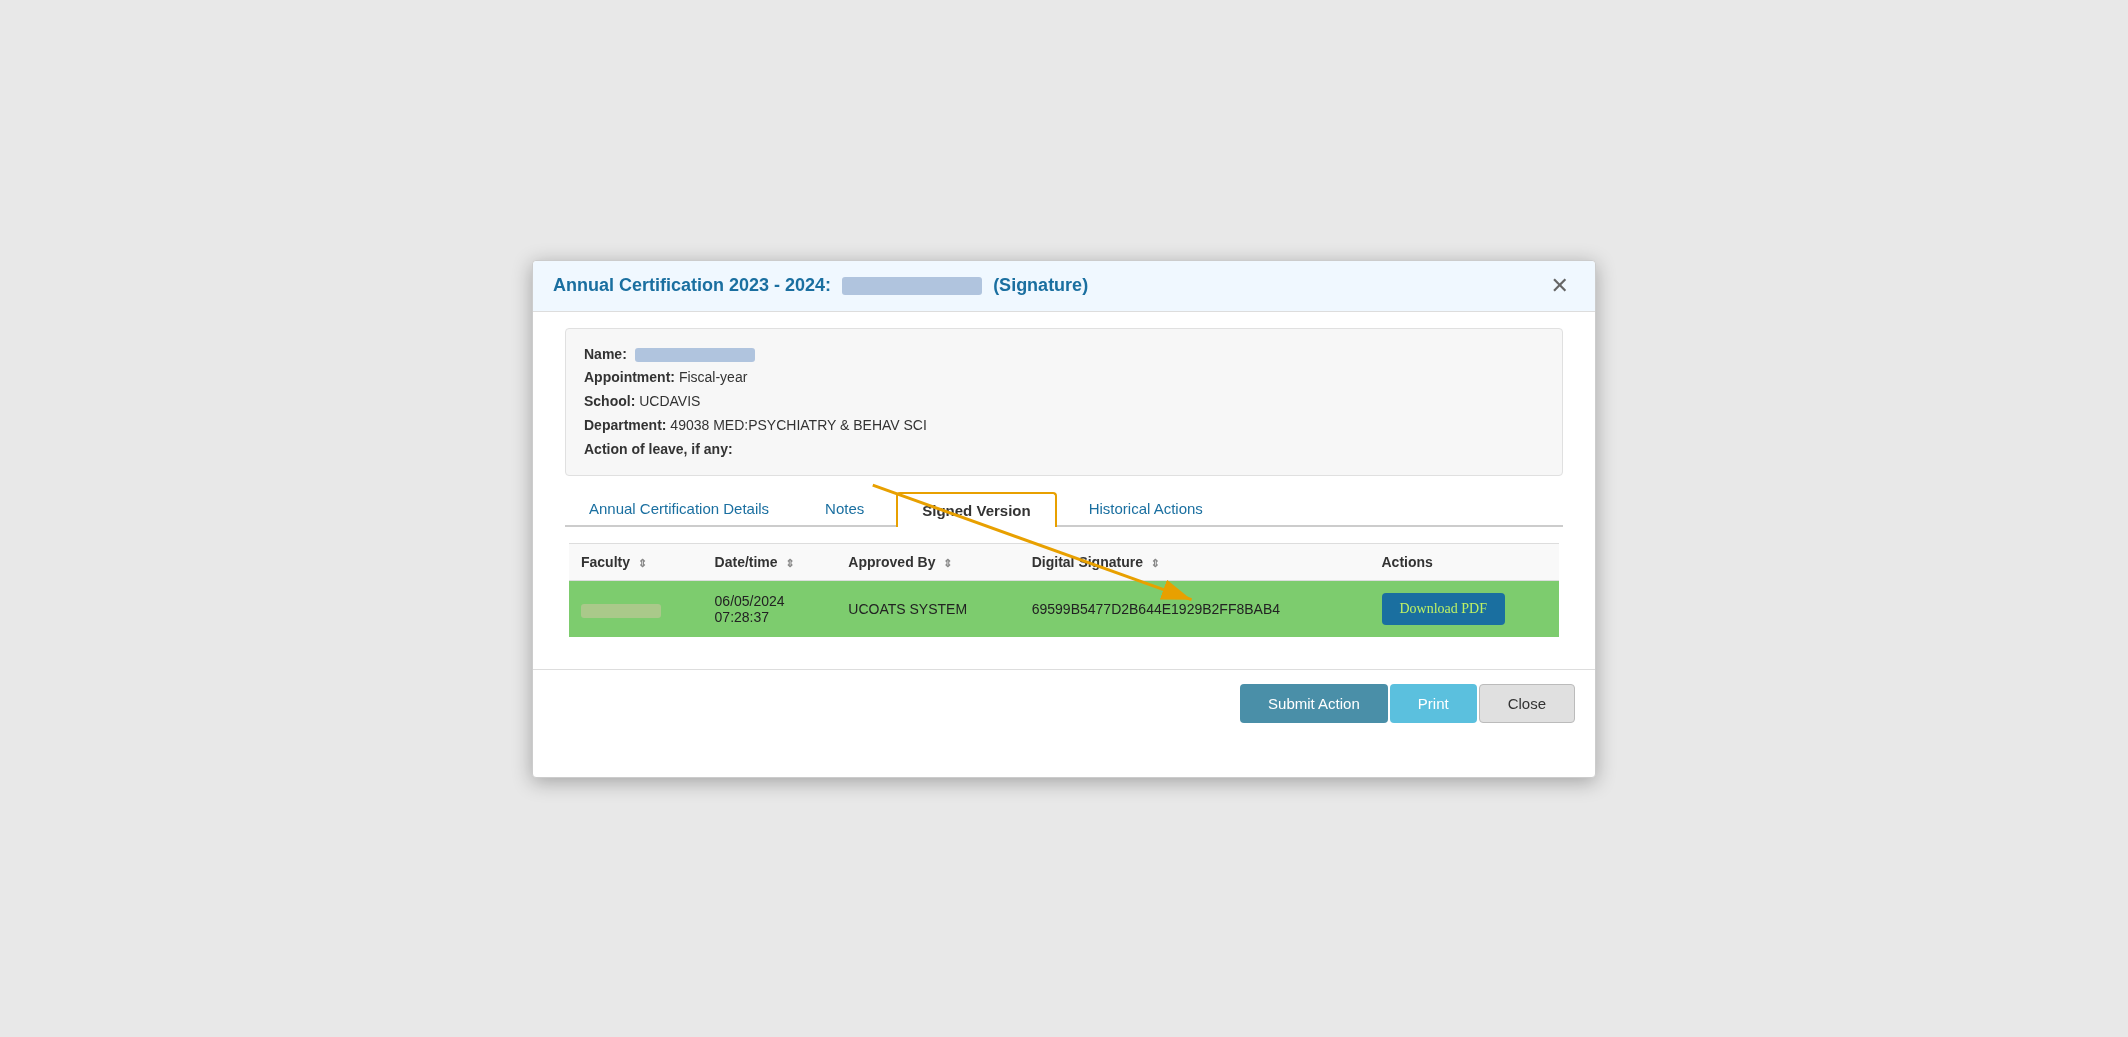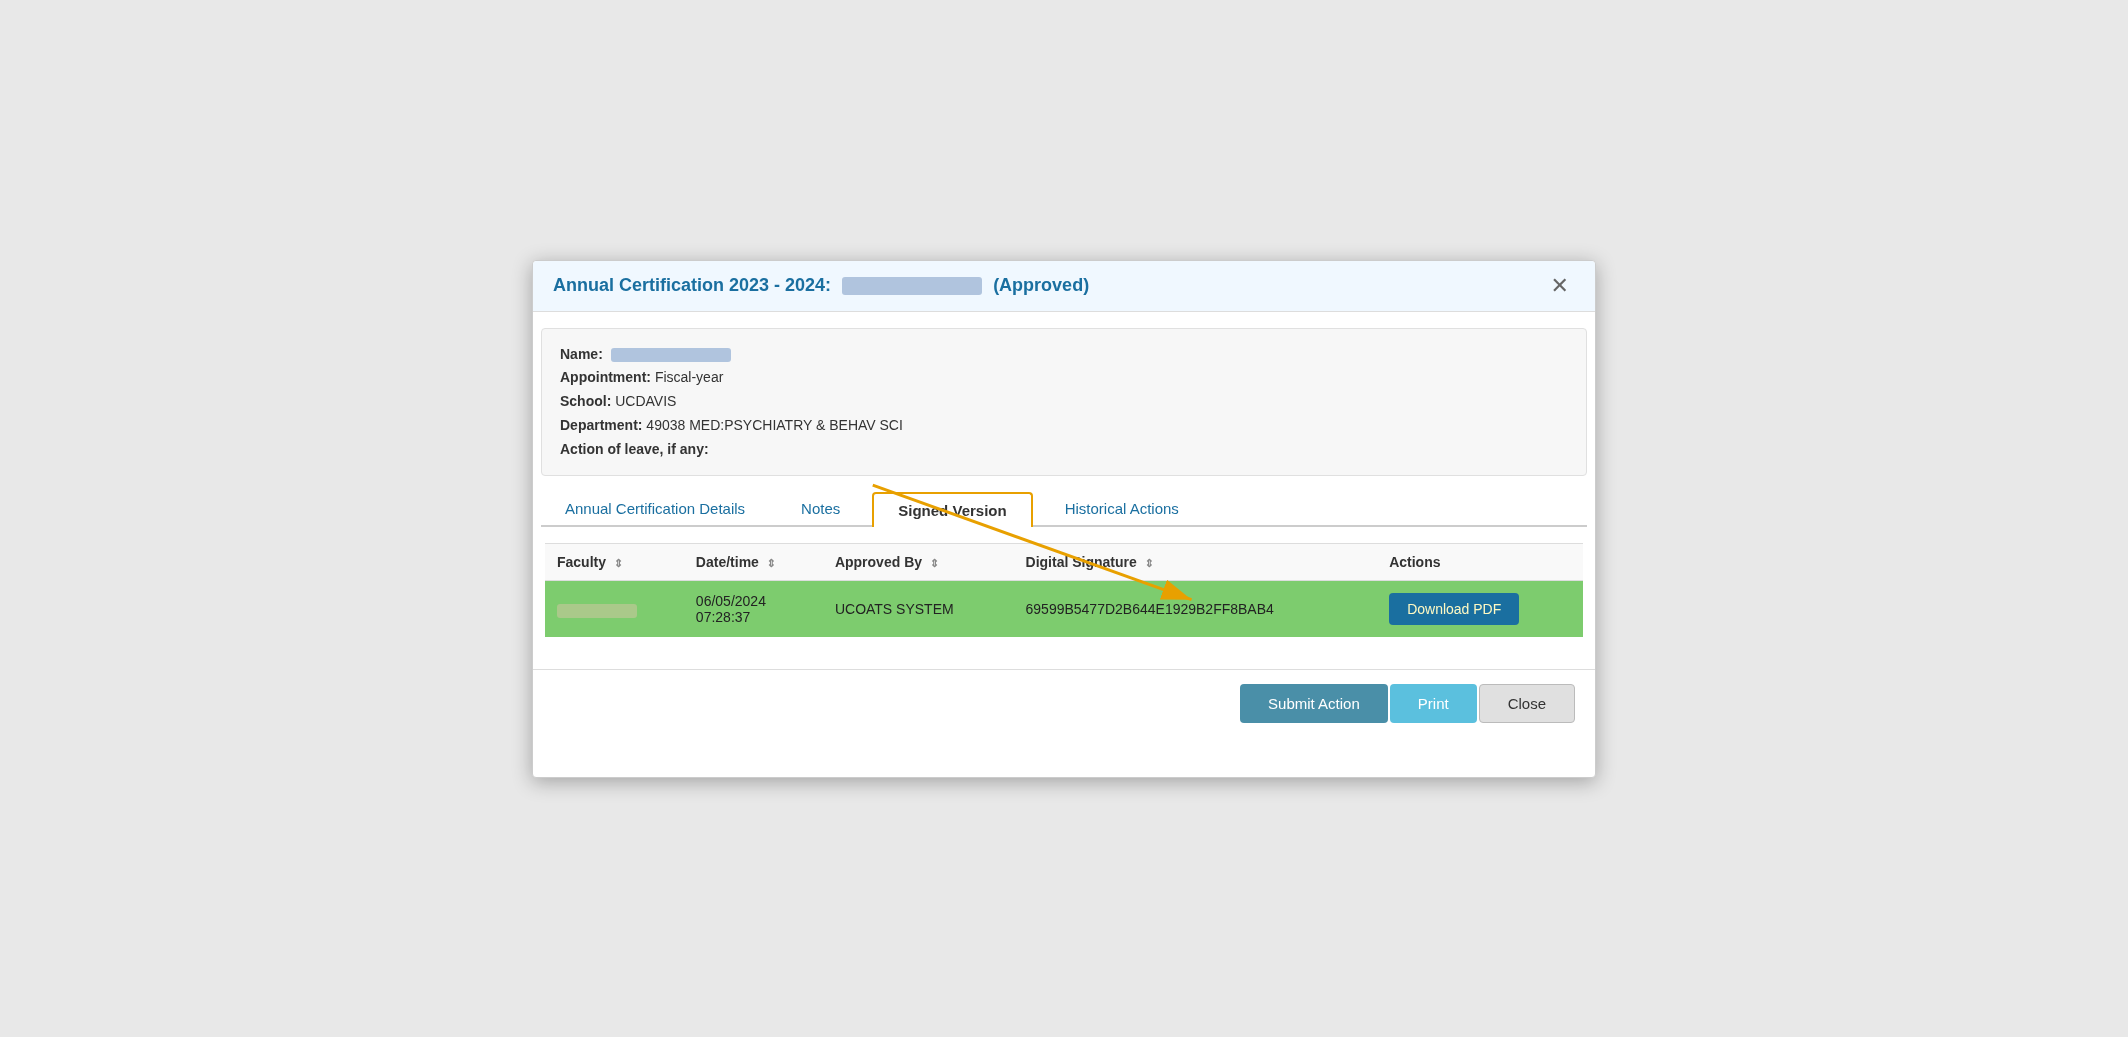--- a/index.html
+++ b/index.html
@@ -47,21 +47,21 @@
     .close-btn {
       font-size: 22px;
       color: #666;
       cursor: pointer;
       background: none;
       border: none;
       line-height: 1;
       padding: 2px 6px;
     }
     .modal-body {
-      padding: 16px 8px;
+      padding: 16px 32px;
     }
     .info-box {
       background: #f7f7f7;
       border: 1px solid #e0e0e0;
       border-radius: 4px;
       padding: 14px 18px;
       margin-bottom: 16px;
       font-size: 14px;
       line-height: 1.7;
     }
@@ -143,27 +143,28 @@
     .redacted-cell {
       display: inline-block;
       background: #aac98a;
       border-radius: 3px;
       width: 80px;
       height: 14px;
       vertical-align: middle;
     }
     .download-btn {
       background: #1a6fa0;
-      color: #fef9c3;
+      color: #bef264;
       border: none;
       border-radius: 4px;
       padding: 8px 18px;
       font-size: 14px;
       cursor: pointer;
       font-weight: 500;
+      font-family: Liberation Serif, serif;
     }
     .showing-text {
       font-size: 13px;
       color: #444;
       margin-top: 10px;
     }
     .modal-footer {
       display: flex;
       justify-content: flex-end;
       padding: 14px 20px;
@@ -220,21 +221,21 @@
         <polygon points="0 0, 10 3.5, 0 7" fill="#e8a000"></polygon>
       </marker>
     </defs>
     <line x1="340" y1="225" x2="660" y2="340" stroke="#e8a000" stroke-width="3" marker-end="url(#arrowhead)"></line>
   </svg>
 
   <div class="modal-header">
     <div class="modal-title">
       <span>Annual Certification 2023 - 2024:</span>
       <span class="redacted"></span>
-      <span>(Approved)</span>
+      <span>(Signature)</span>
     </div>
     <button class="close-btn">✕</button>
   </div>
 
   <div class="modal-body">
     <div class="info-box">
       <div class="info-row">
         <span class="info-label">Name:</span>
         <span class="redacted-name"></span>
       </div>

